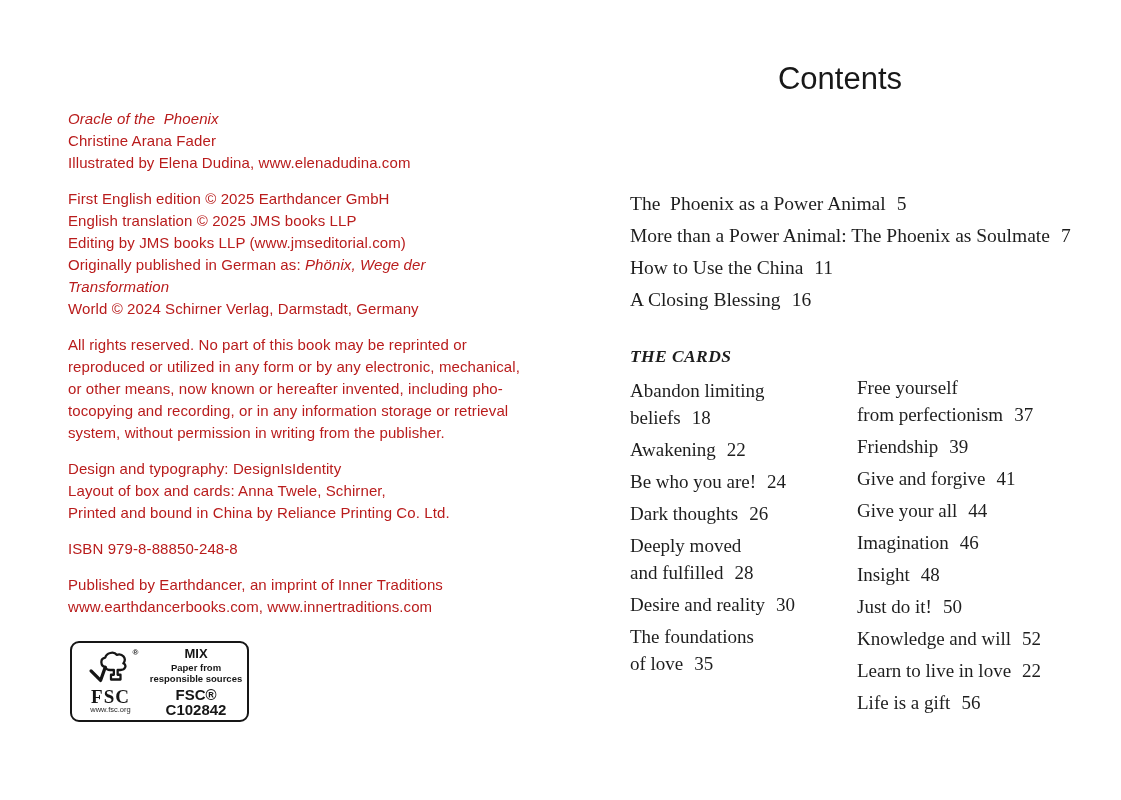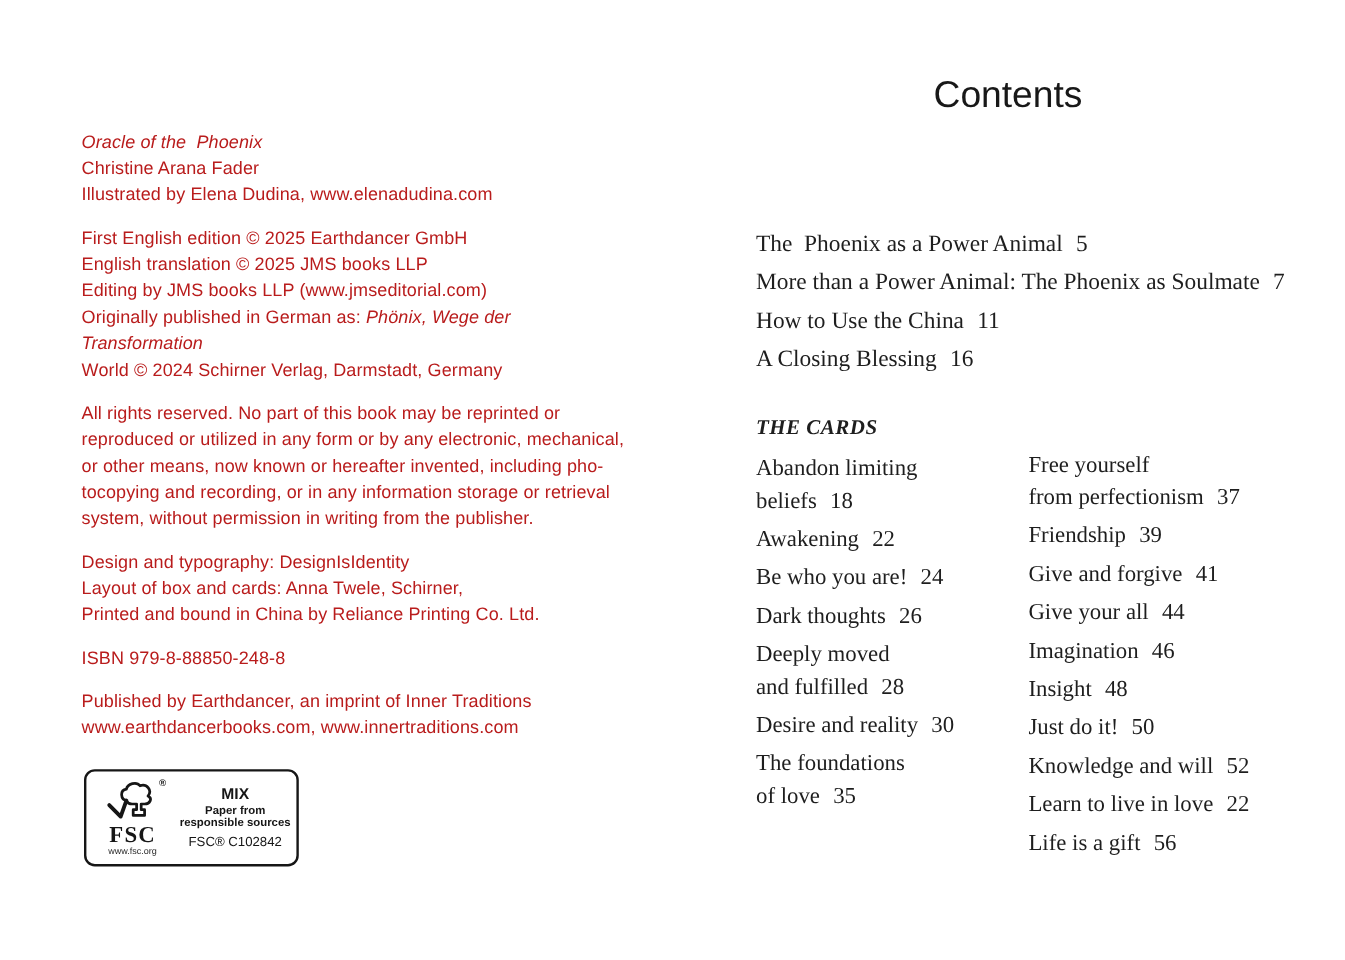--- a/index.html
+++ b/index.html
@@ -31,21 +31,21 @@
     display: flex; align-items: center;
   }
   .fsc-left { width: 44%; text-align: center; padding-top: 2px; }
   .fsc-tree-row { position: relative; height: 38px; width: 52px; margin: 0 auto; }
   .fsc-reg-tree { position: absolute; right: -2px; top: -3px; font-size: 8px; font-weight: bold; }
   .fsc-acronym { font-family: "Liberation Serif", serif; font-weight: bold; font-size: 19px; line-height: 16px; letter-spacing: 1px; }
   .fsc-url { font-size: 7.5px; line-height: 9px; color: #2a2a2a; }
   .fsc-right { flex: 1; text-align: center; padding-right: 4px; }
   .fsc-mix { font-weight: bold; font-size: 13px; line-height: 15px; }
   .fsc-tagline { font-weight: bold; font-size: 9.5px; line-height: 10.5px; margin-top: 2px; }
-  .fsc-code { font-weight: normal; font-size: 11px; line-height: 15px; margin-top: 3px; text-align: center; }
+  .fsc-code { font-weight: bold; font-size: 15px; line-height: 15px; margin-top: 3px; text-align: center; }
 
   
   .right-page {
     position: absolute; left: 630px; top: 0; width: 440px; height: 800px;
     color: #1e1e1e; font-family: "Liberation Serif", serif;
   }
   .contents-heading {
     position: absolute; top: 62px; left: 0; width: 420px;
     text-align: center;
     font-family: "Liberation Sans", sans-serif;

